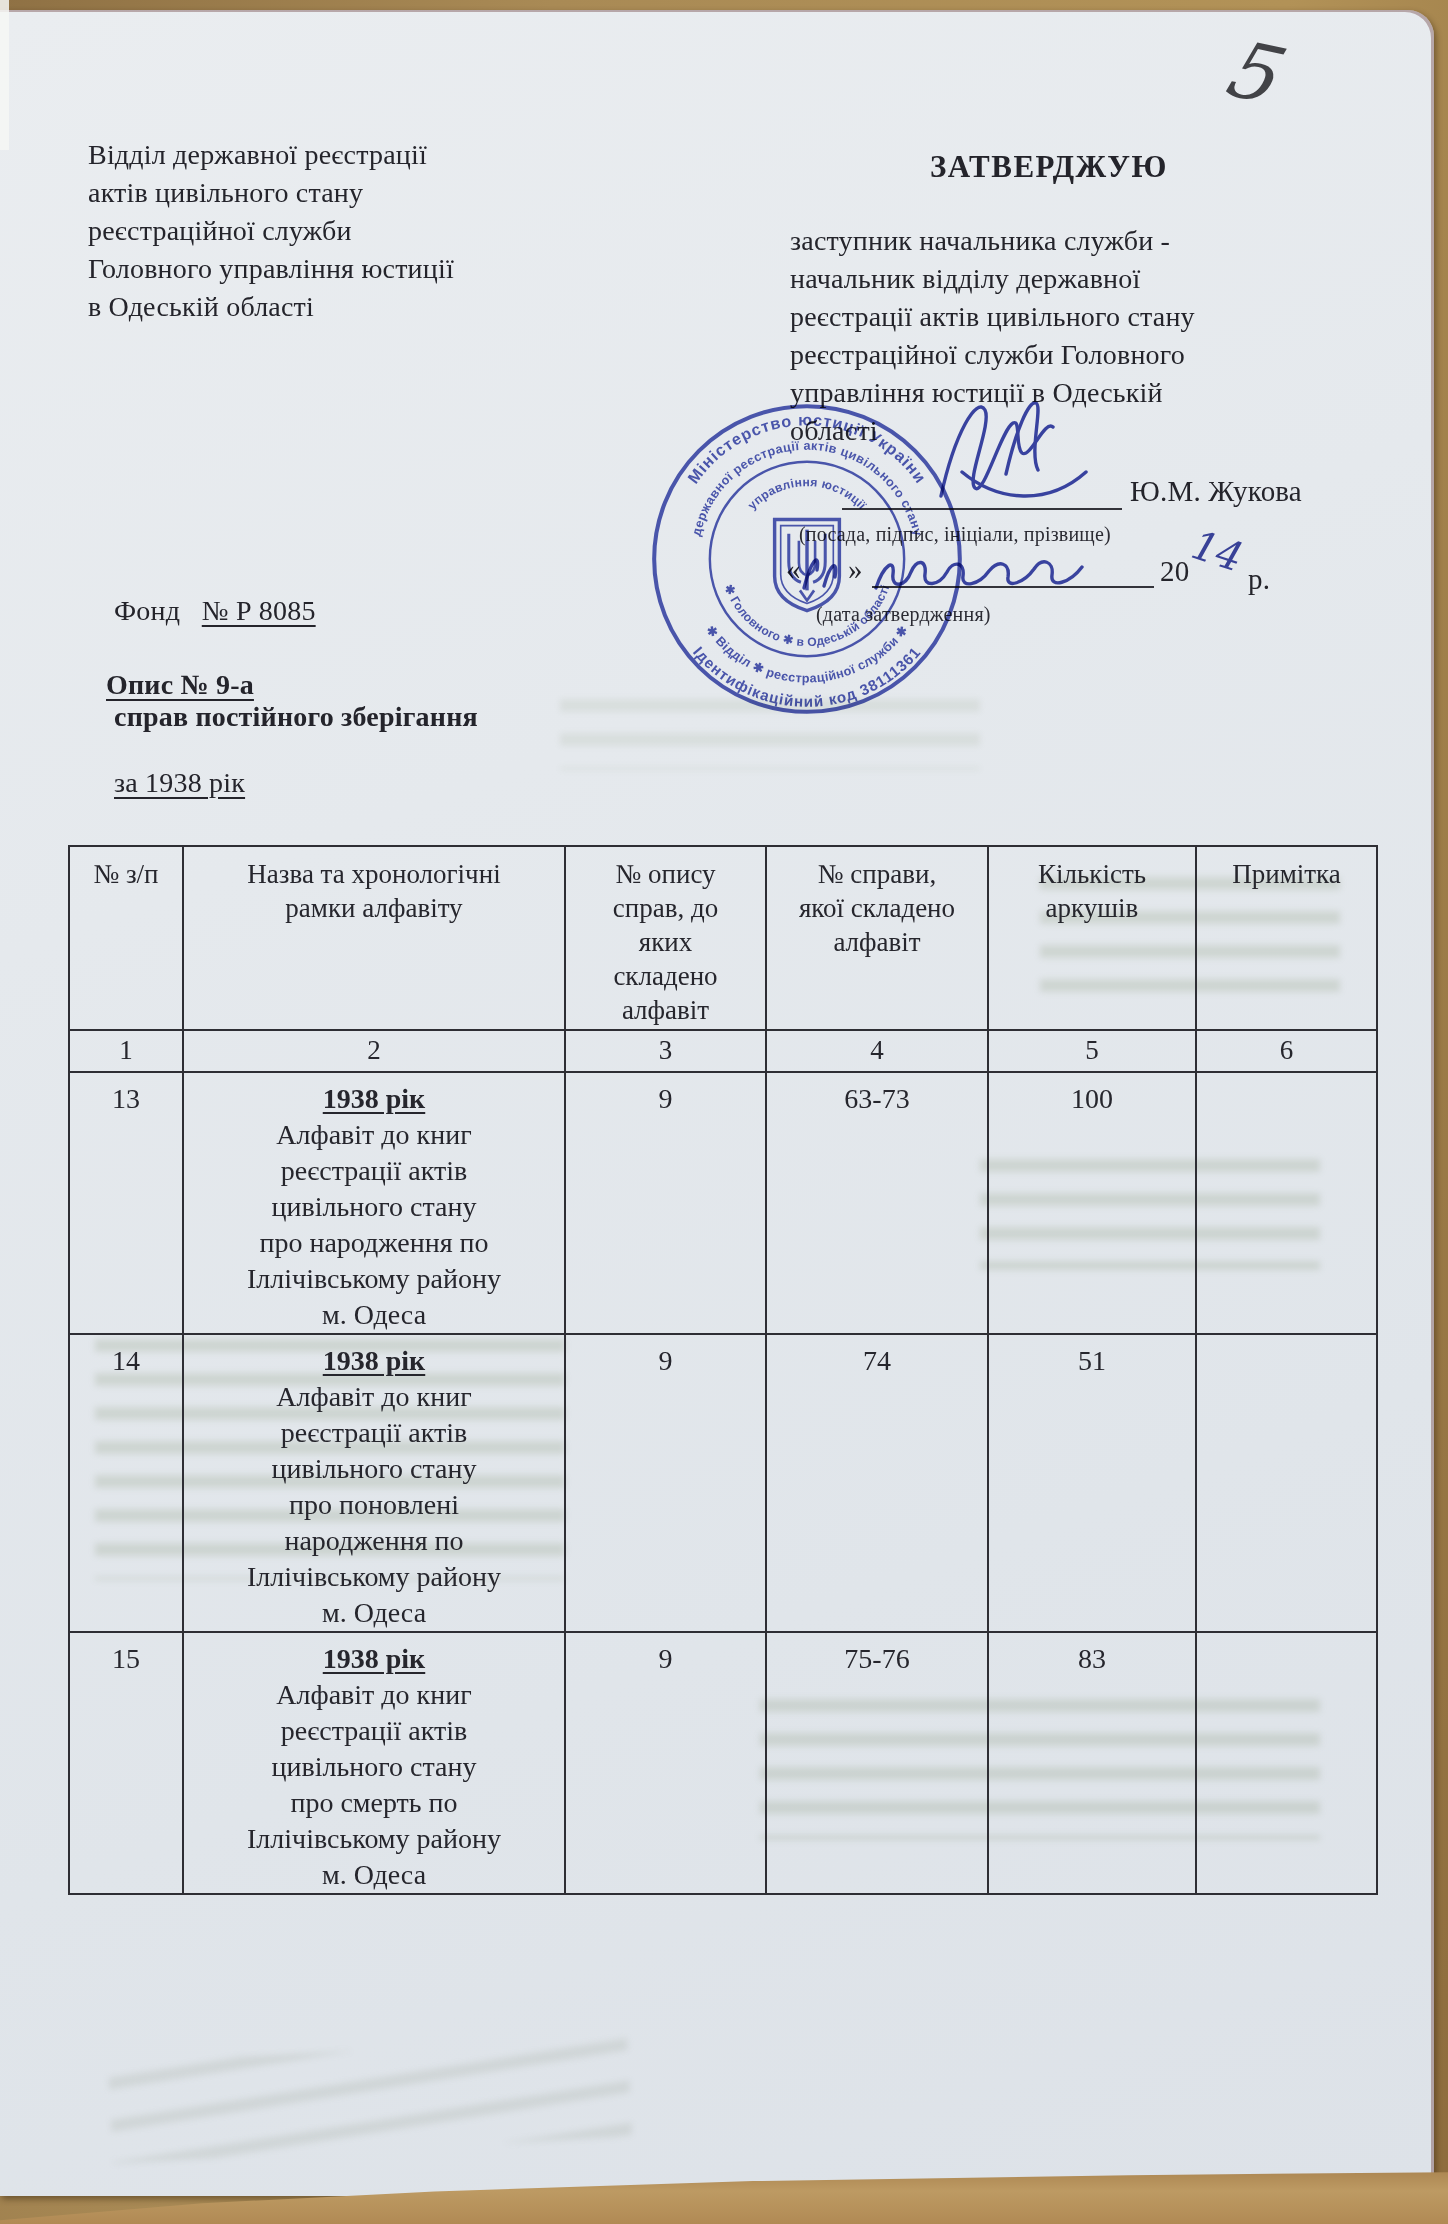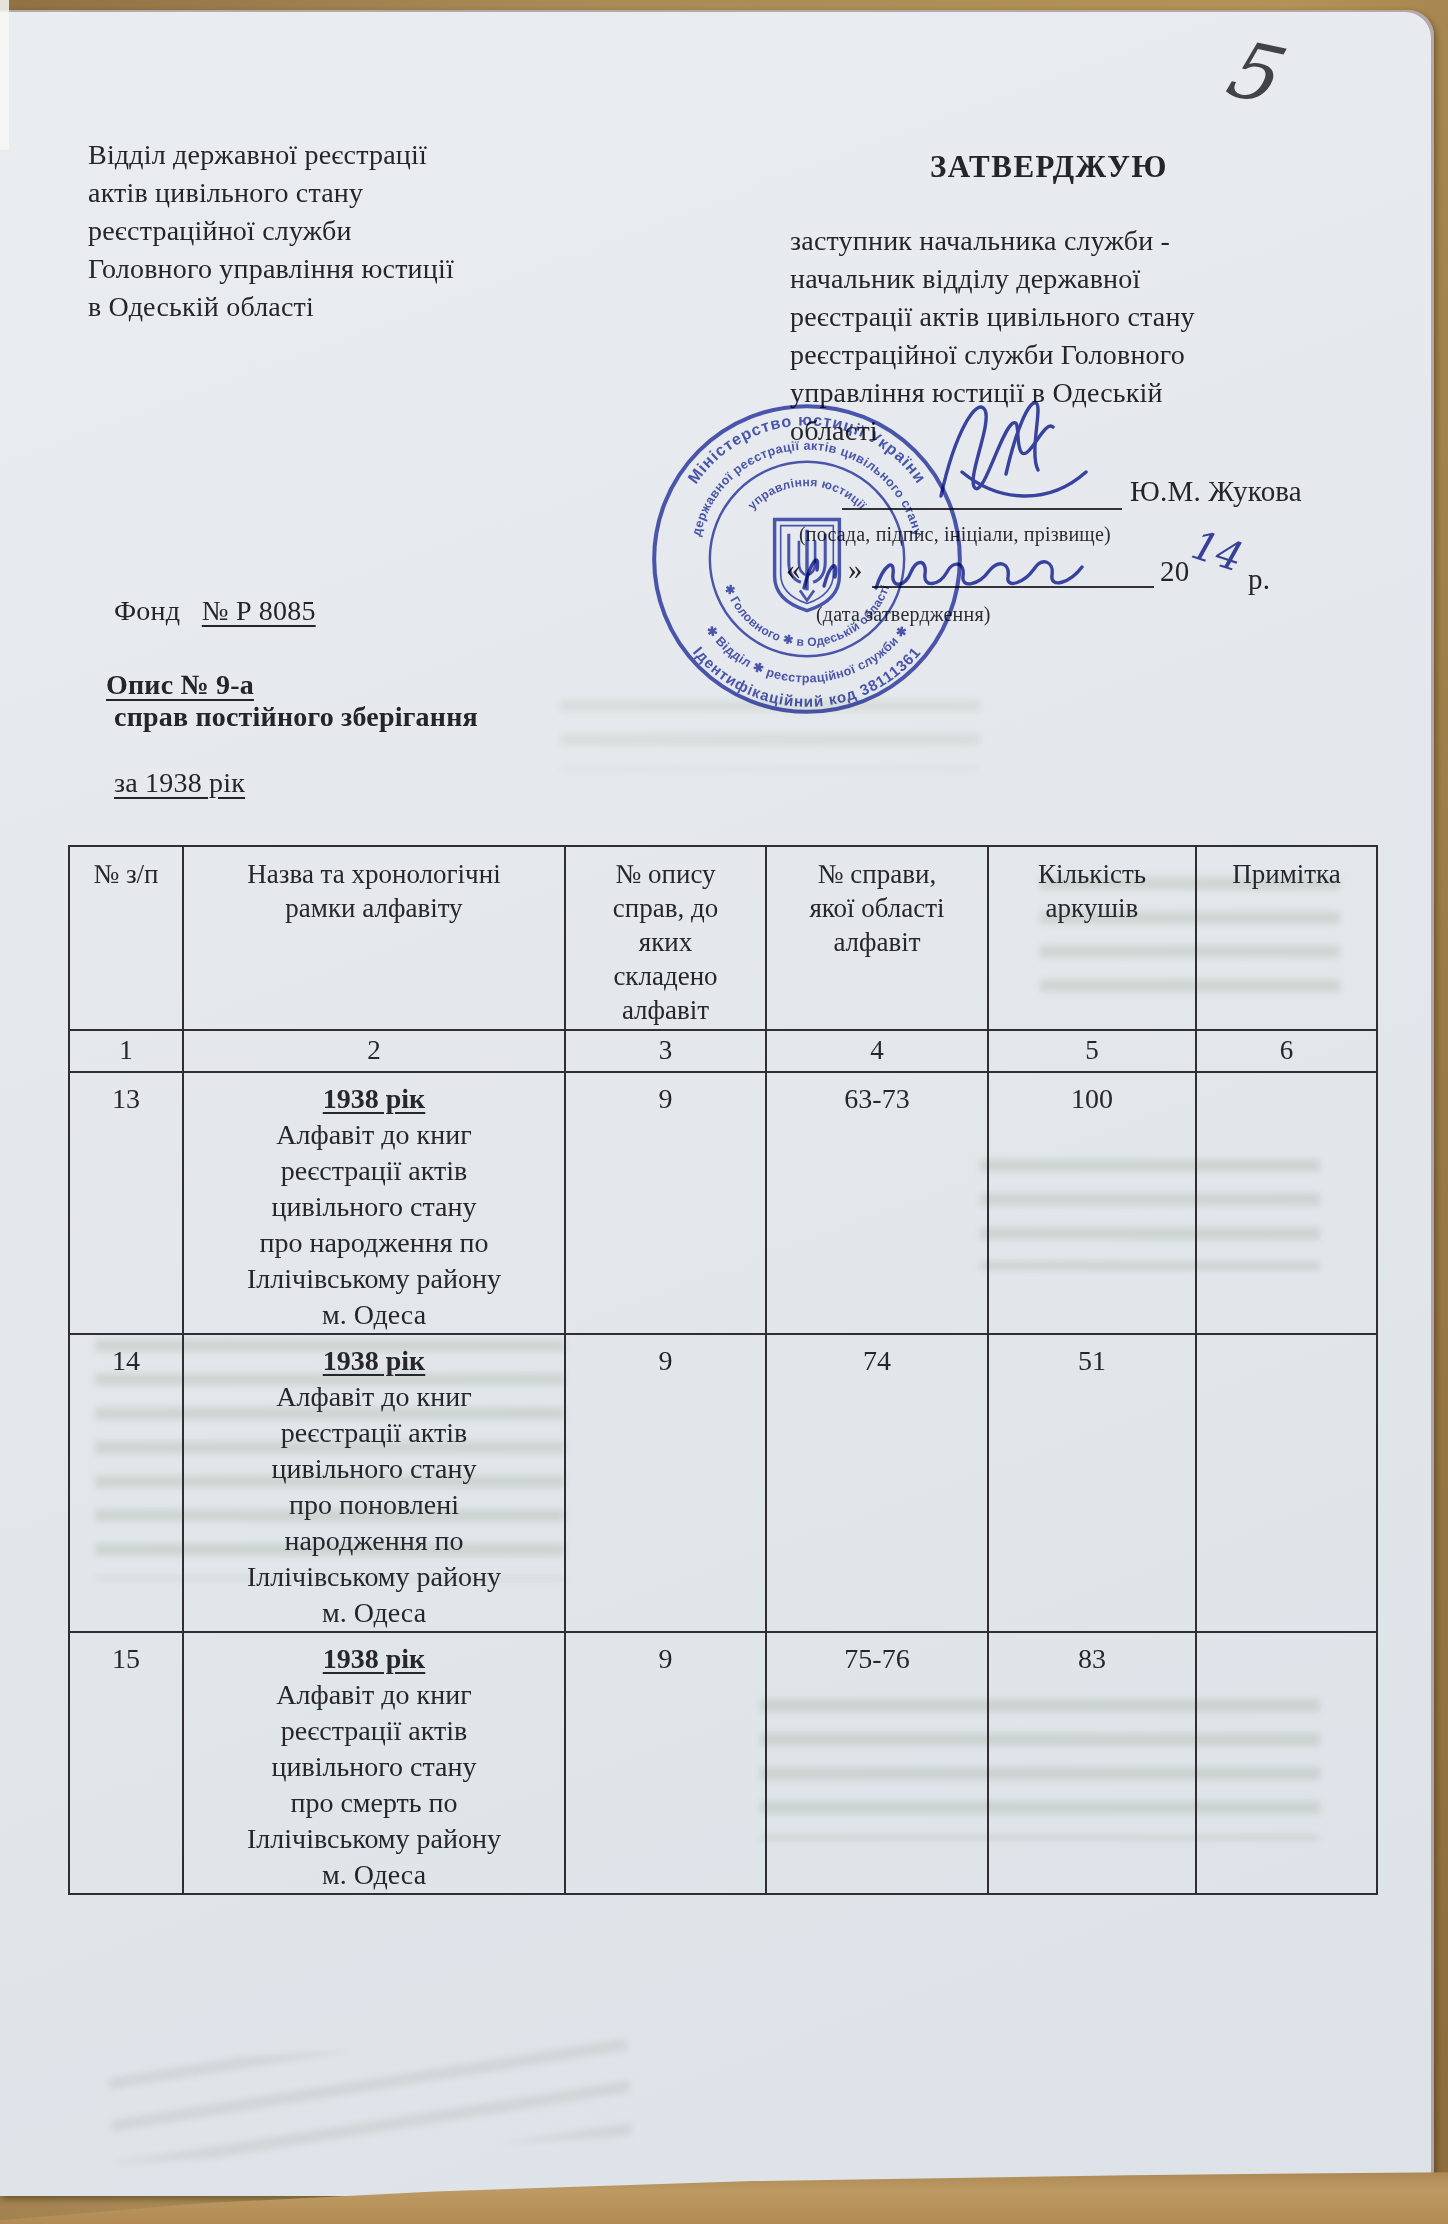--- a/index.html
+++ b/index.html
@@ -127,21 +127,21 @@
           </td>
       <td>
             <div>№ опису</div>
             <div>справ, до</div>
             <div>яких</div>
             <div>складено</div>
             <div>алфавіт</div>
           </td>
       <td>
             <div>№ справи,</div>
-            <div>якої області</div>
+            <div>якої складено</div>
             <div>алфавіт</div>
           </td>
       <td>
             <div>Кількість</div>
             <div>аркушів</div>
           </td>
       <td>
             <div>Примітка</div>
           </td>
     </tr>

